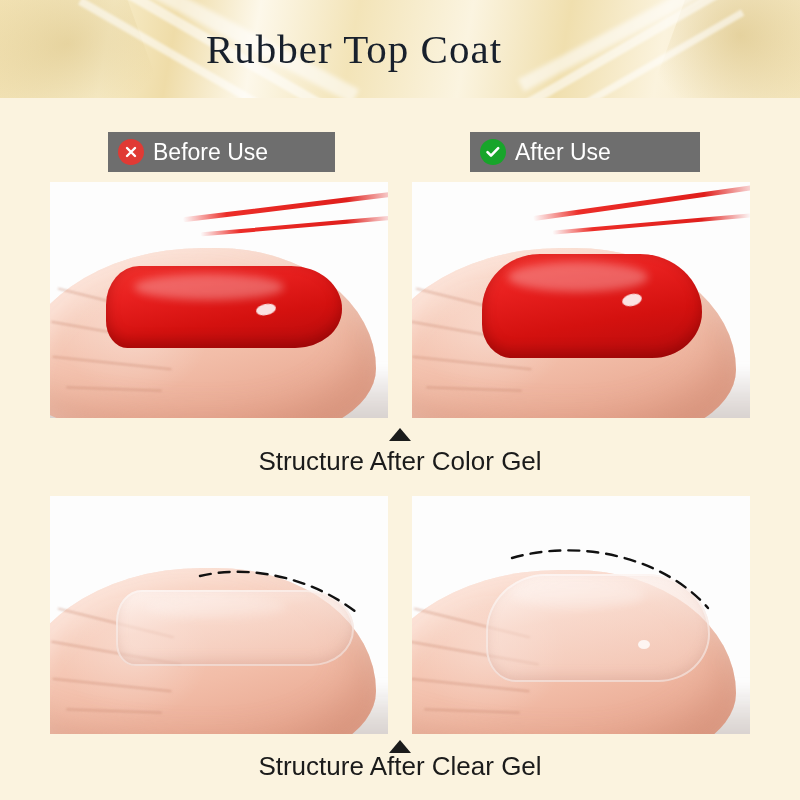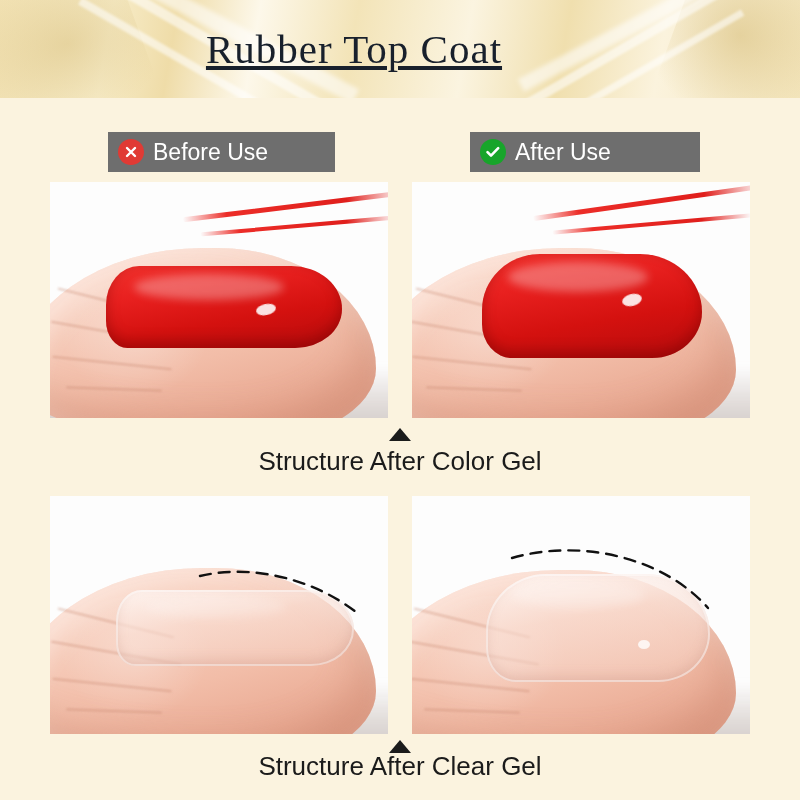--- a/index.html
+++ b/index.html
@@ -34,21 +34,21 @@
   }
   .hdr-dark2{
     position:absolute;left:-40px;top:-30px;width:180px;height:160px;
     background:radial-gradient(ellipse at 60% 50%, rgba(216,191,126,0.5) 0%, rgba(216,191,126,0) 70%);
     transform:rotate(-20deg);
   }
   .title{
     position:absolute;left:0;top:0;width:708px;height:98px;
     display:flex;align-items:center;justify-content:center;
     font-family:"Liberation Serif", serif;
-    font-size:41px;letter-spacing:1px;color:#18202c;text-decoration:underline;
+    font-size:41px;letter-spacing:1px;color:#18202c;
   }
 
   
   .content{position:absolute;left:0;top:98px;width:800px;height:702px;background:#fbf3df;}
 
   
   .chip{
     position:absolute;height:40px;
     background:#6e6e6e;color:#ffffff;
     display:flex;align-items:center;gap:9px;

